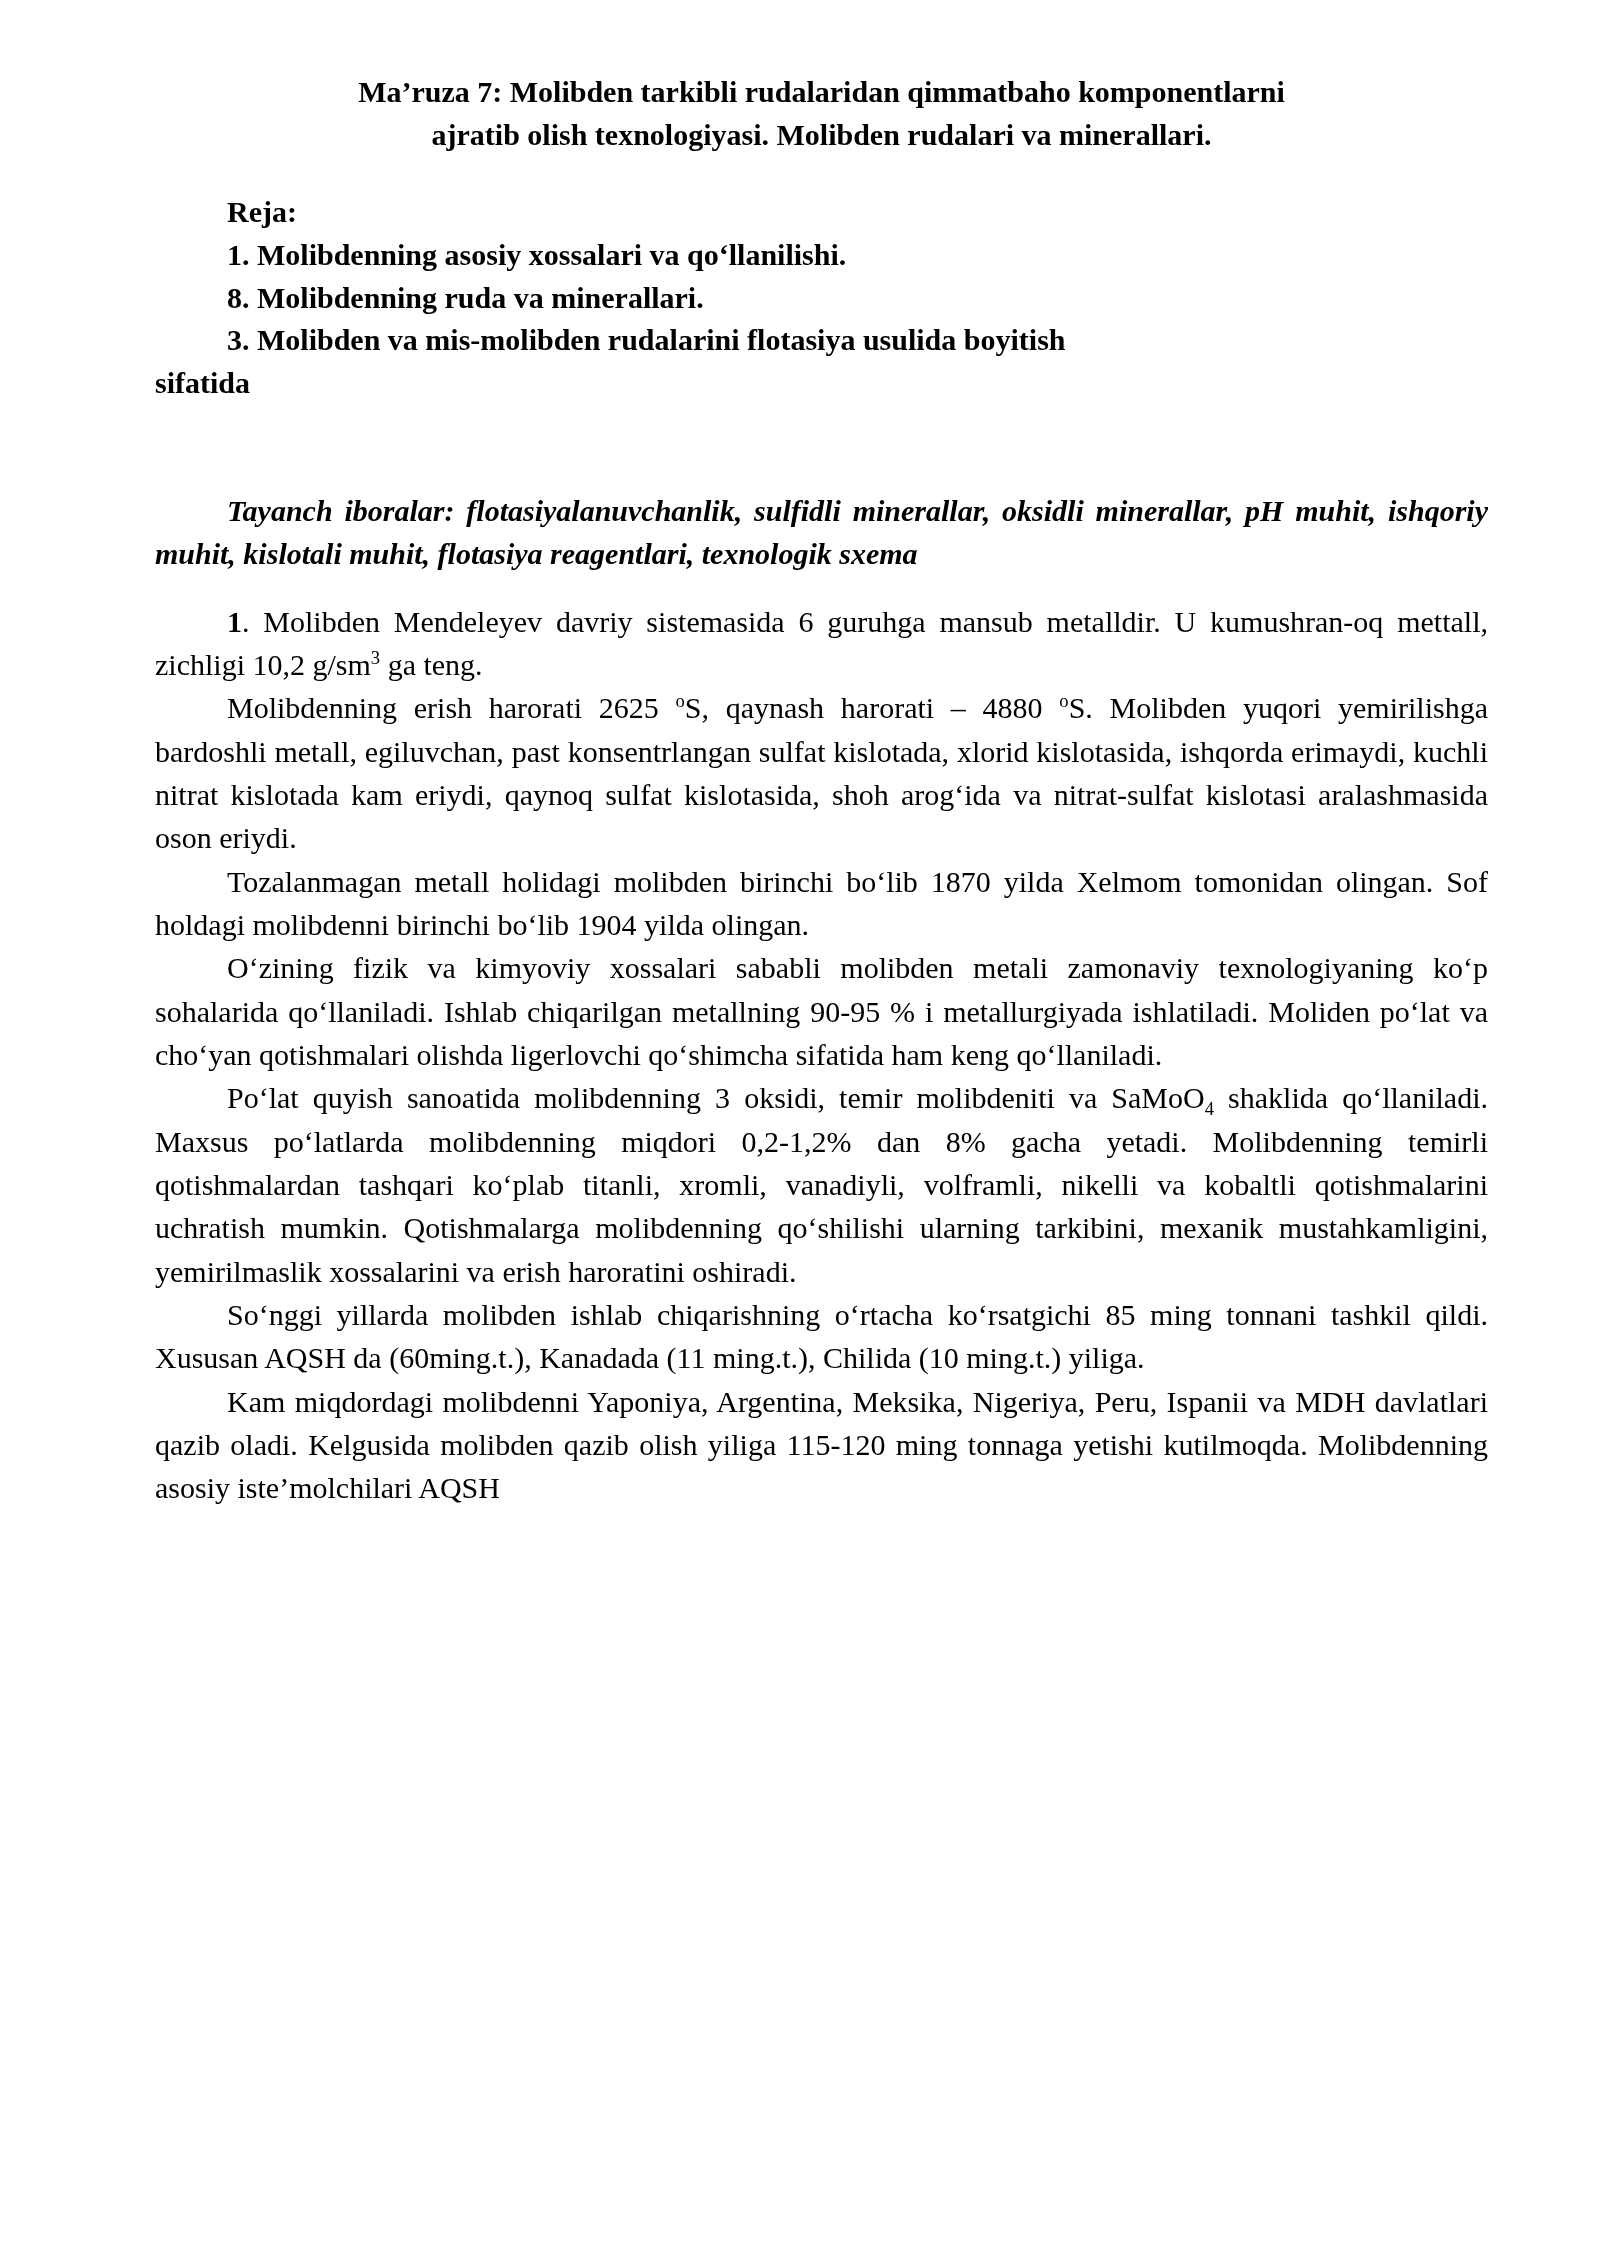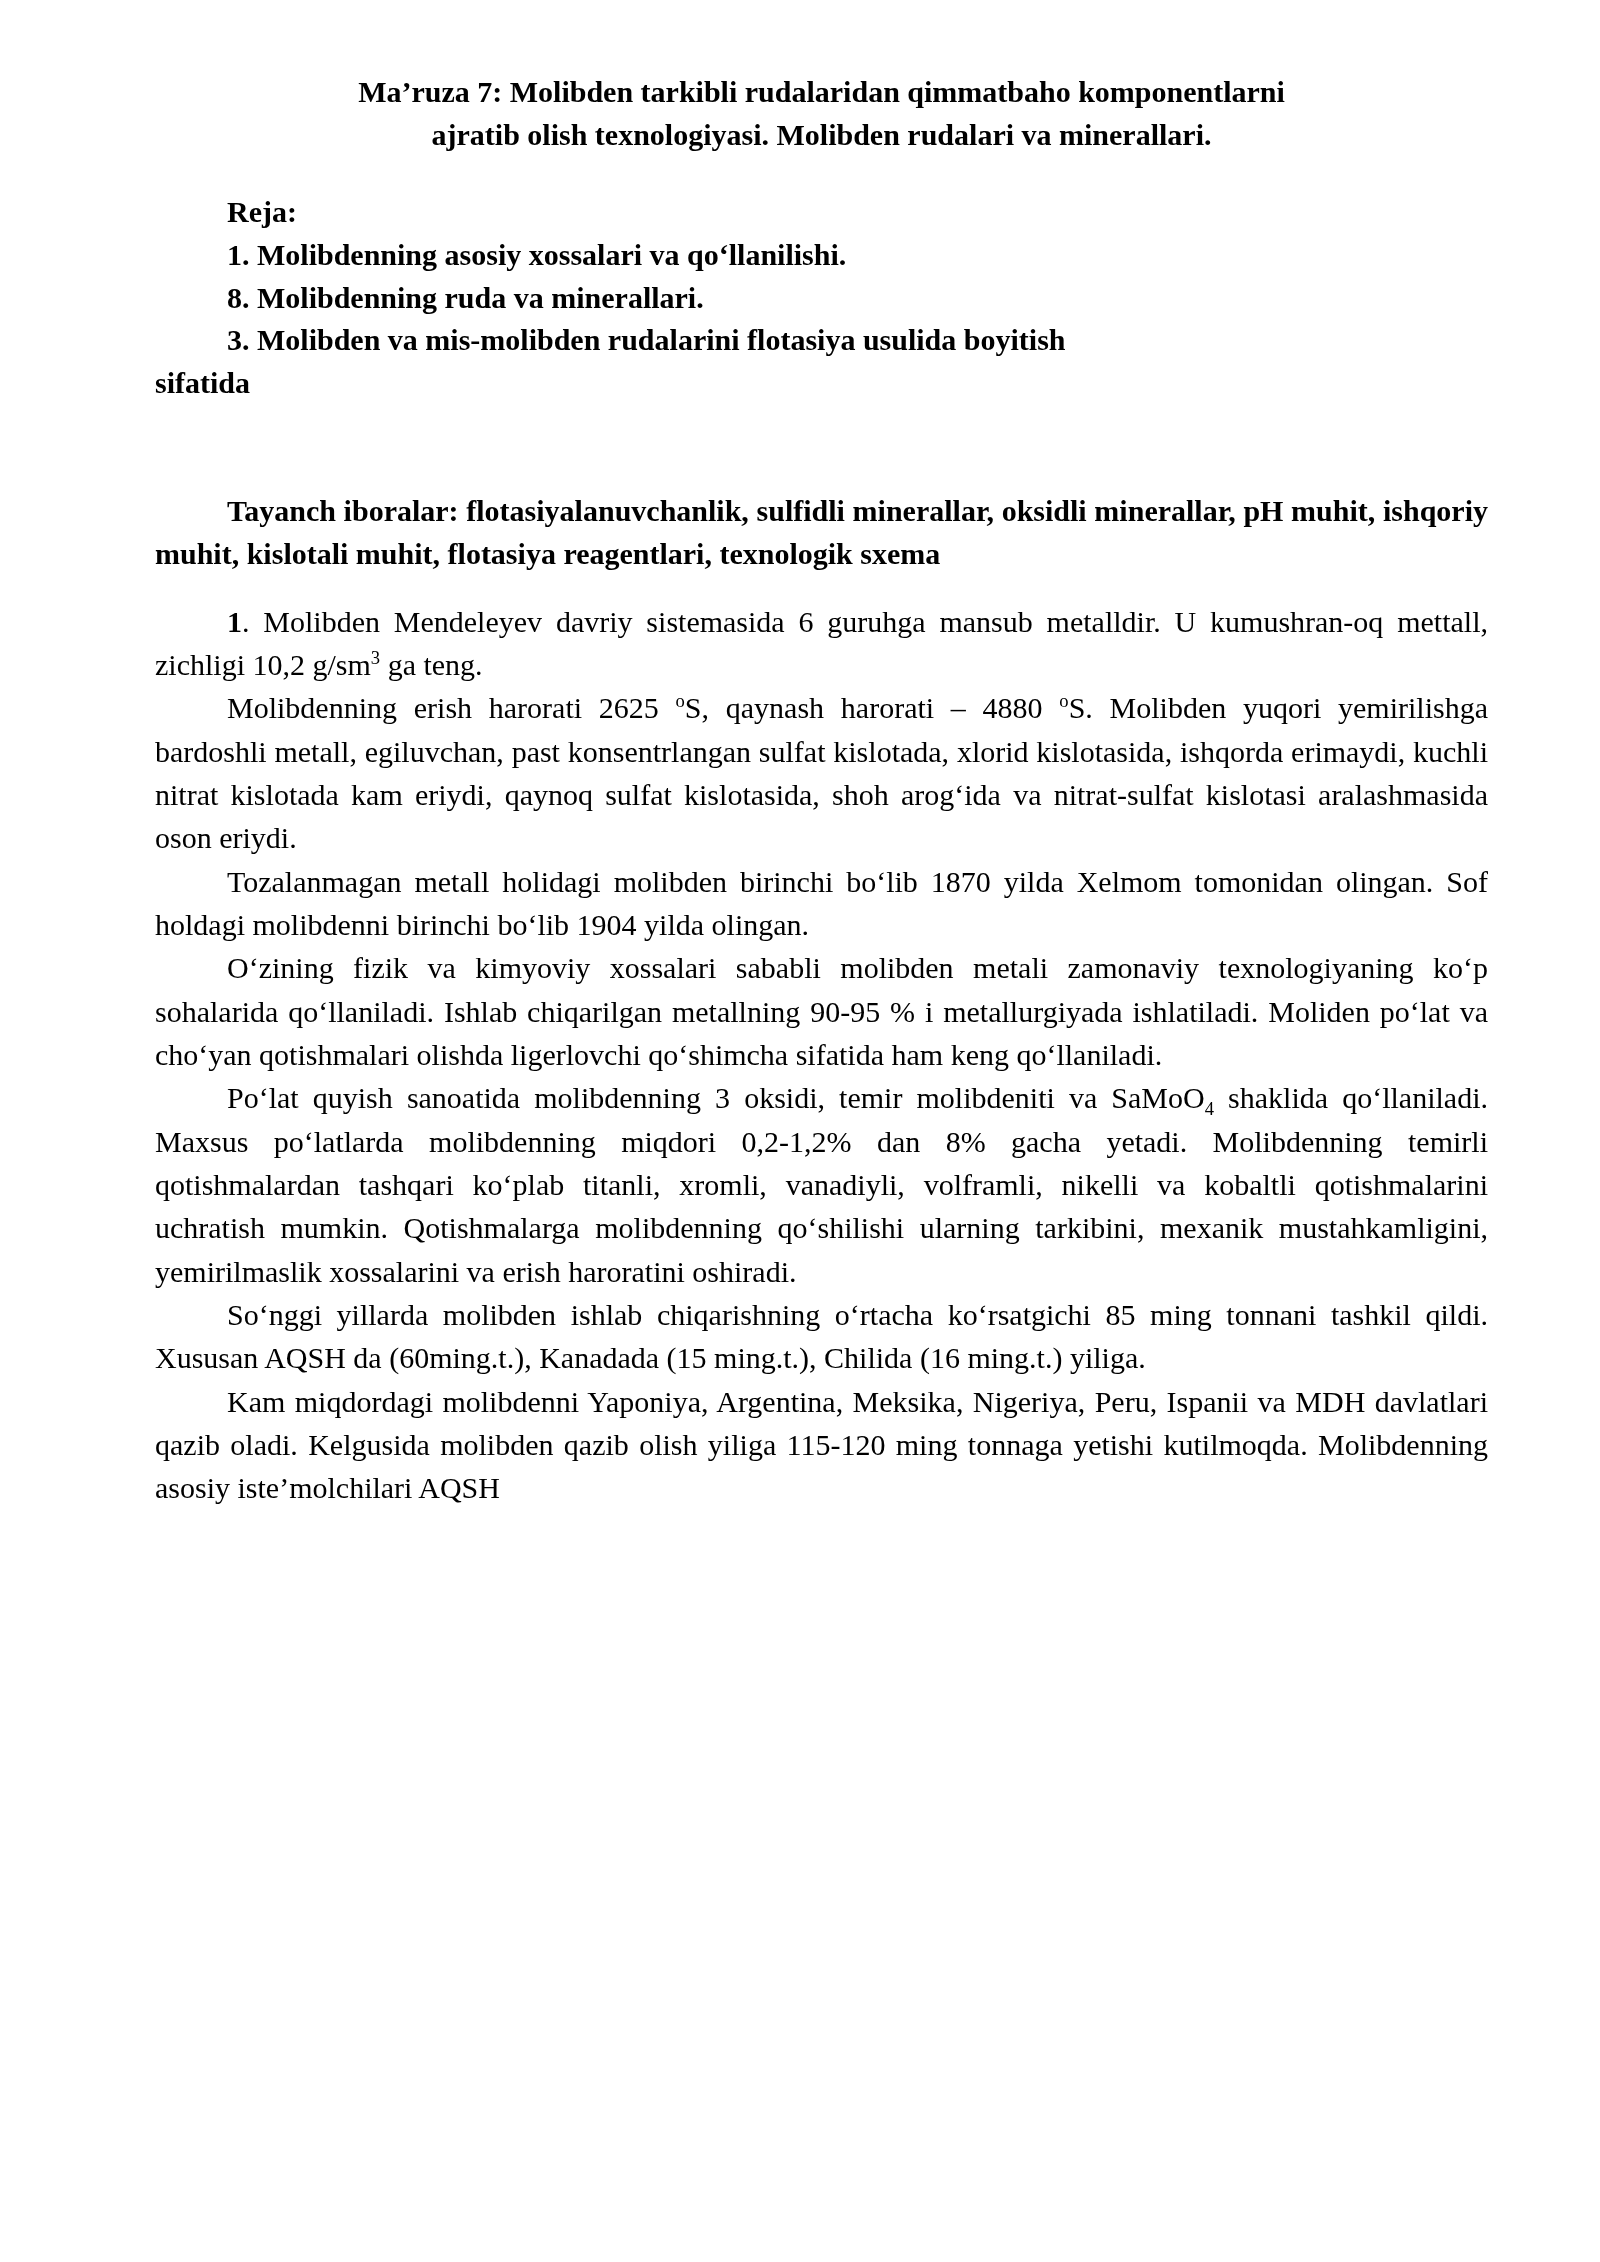--- a/index.html
+++ b/index.html
@@ -55,20 +55,21 @@
     text-indent: 72px;
   }
   .reja-tail {
     text-indent: 0;
   }
 
   
   .keywords {
     margin-top: 84px;
     font-weight: bold;
+    font-style: italic;
     font-size: 30px;
     line-height: 1.44;
     text-align: justify;
     text-indent: 72px;
     text-align-last: left;
   }
 
   
   .body-block {
     margin-top: 24px;
@@ -118,18 +119,18 @@
     <div class="keywords">
       <span>Tayanch iboralar:</span><span> flotasiyalanuvchanlik, sulfidli minerallar, oksidli minerallar, pH muhit, ishqoriy muhit, kislotali muhit, flotasiya reagentlari, texnologik sxema</span>
     </div>
 
     <div class="body-block">
       <p class="para"><b class="lead">1</b><span>. Molibden Mendeleyev davriy sistemasida 6 guruhga mansub metalldir. U kumushran-oq mettall, zichligi 10,2 g/sm</span><sup>3</sup><span> ga teng.</span></p>
       <p class="para"><span>Molibdenning erish harorati 2625 </span><sup>o</sup><span>S, qaynash harorati – 4880 </span><sup>o</sup><span>S. Molibden yuqori yemirilishga bardoshli metall, egiluvchan, past konsentrlangan sulfat kislotada, xlorid kislotasida, ishqorda erimaydi, kuchli nitrat kislotada kam eriydi, qaynoq sulfat kislotasida, shoh arog‘ida va nitrat-sulfat kislotasi aralashmasida oson eriydi.</span></p>
       <p class="para"><span>Tozalanmagan metall holidagi molibden birinchi bo‘lib 1870 yilda Xelmom tomonidan olingan. Sof holdagi molibdenni birinchi bo‘lib 1904 yilda olingan.</span></p>
       <p class="para"><span>O‘zining fizik va kimyoviy xossalari sababli molibden metali zamonaviy texnologiyaning ko‘p sohalarida qo‘llaniladi. Ishlab chiqarilgan metallning 90-95 % i metallurgiyada ishlatiladi. Moliden po‘lat va cho‘yan qotishmalari olishda ligerlovchi qo‘shimcha sifatida ham keng qo‘llaniladi.</span></p>
       <p class="para"><span>Po‘lat quyish sanoatida molibdenning 3 oksidi, temir molibdeniti va SaMoO</span><sub>4</sub><span> shaklida qo‘llaniladi. Maxsus po‘latlarda molibdenning miqdori 0,2-1,2% dan  8% gacha yetadi. Molibdenning temirli qotishmalardan tashqari ko‘plab titanli, xromli, vanadiyli, volframli, nikelli va kobaltli qotishmalarini uchratish mumkin. Qotishmalarga molibdenning qo‘shilishi ularning tarkibini, mexanik mustahkamligini, yemirilmaslik xossalarini va erish haroratini oshiradi.</span></p>
-      <p class="para"><span>So‘nggi yillarda molibden ishlab chiqarishning o‘rtacha ko‘rsatgichi 85 ming tonnani tashkil qildi. Xususan AQSH da (60ming.t.), Kanadada (15 ming.t.), Chilida (16 ming.t.) yiliga.</span></p>
+      <p class="para"><span>So‘nggi yillarda molibden ishlab chiqarishning o‘rtacha ko‘rsatgichi 85 ming tonnani tashkil qildi. Xususan AQSH da (60ming.t.), Kanadada (11 ming.t.), Chilida (10 ming.t.) yiliga.</span></p>
       <p class="para"><span>Kam miqdordagi molibdenni Yaponiya, Argentina, Meksika, Nigeriya, Peru, Ispanii va MDH davlatlari qazib oladi. Kelgusida molibden qazib olish yiliga 115-120 ming tonnaga yetishi kutilmoqda. Molibdenning asosiy iste’molchilari AQSH</span></p>
     </div>
 
   </div>
 </div>
 
 </body></html>

